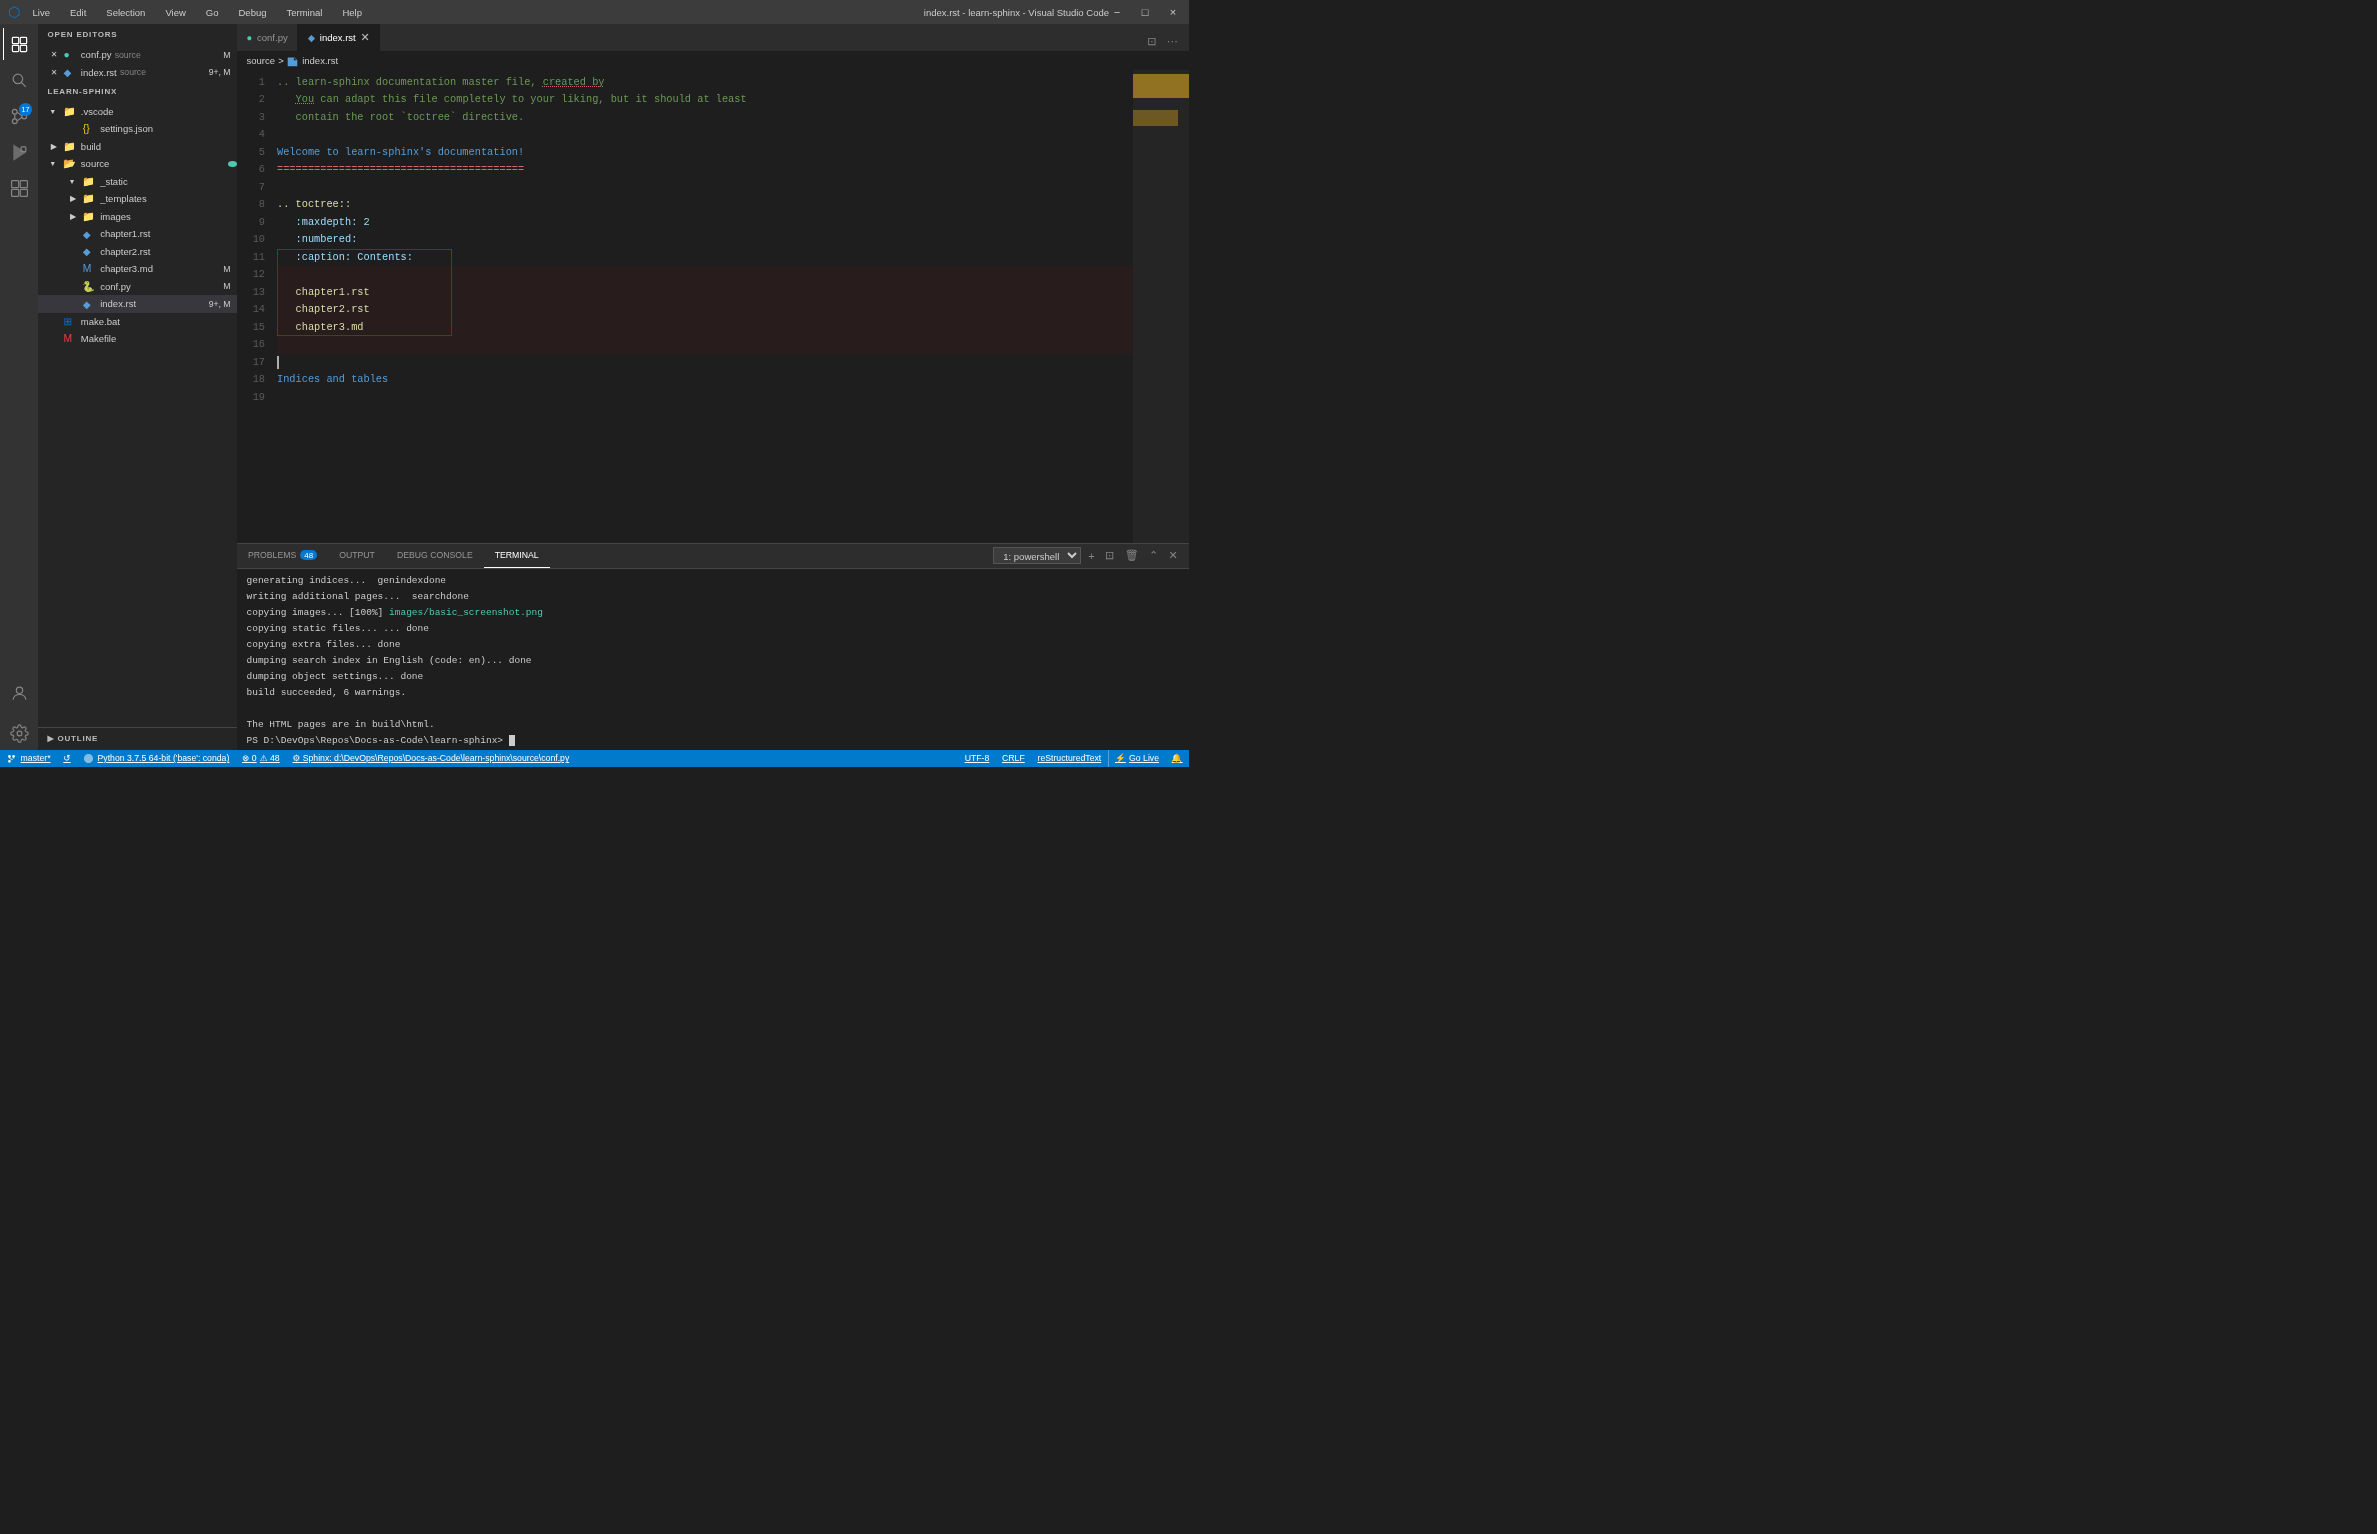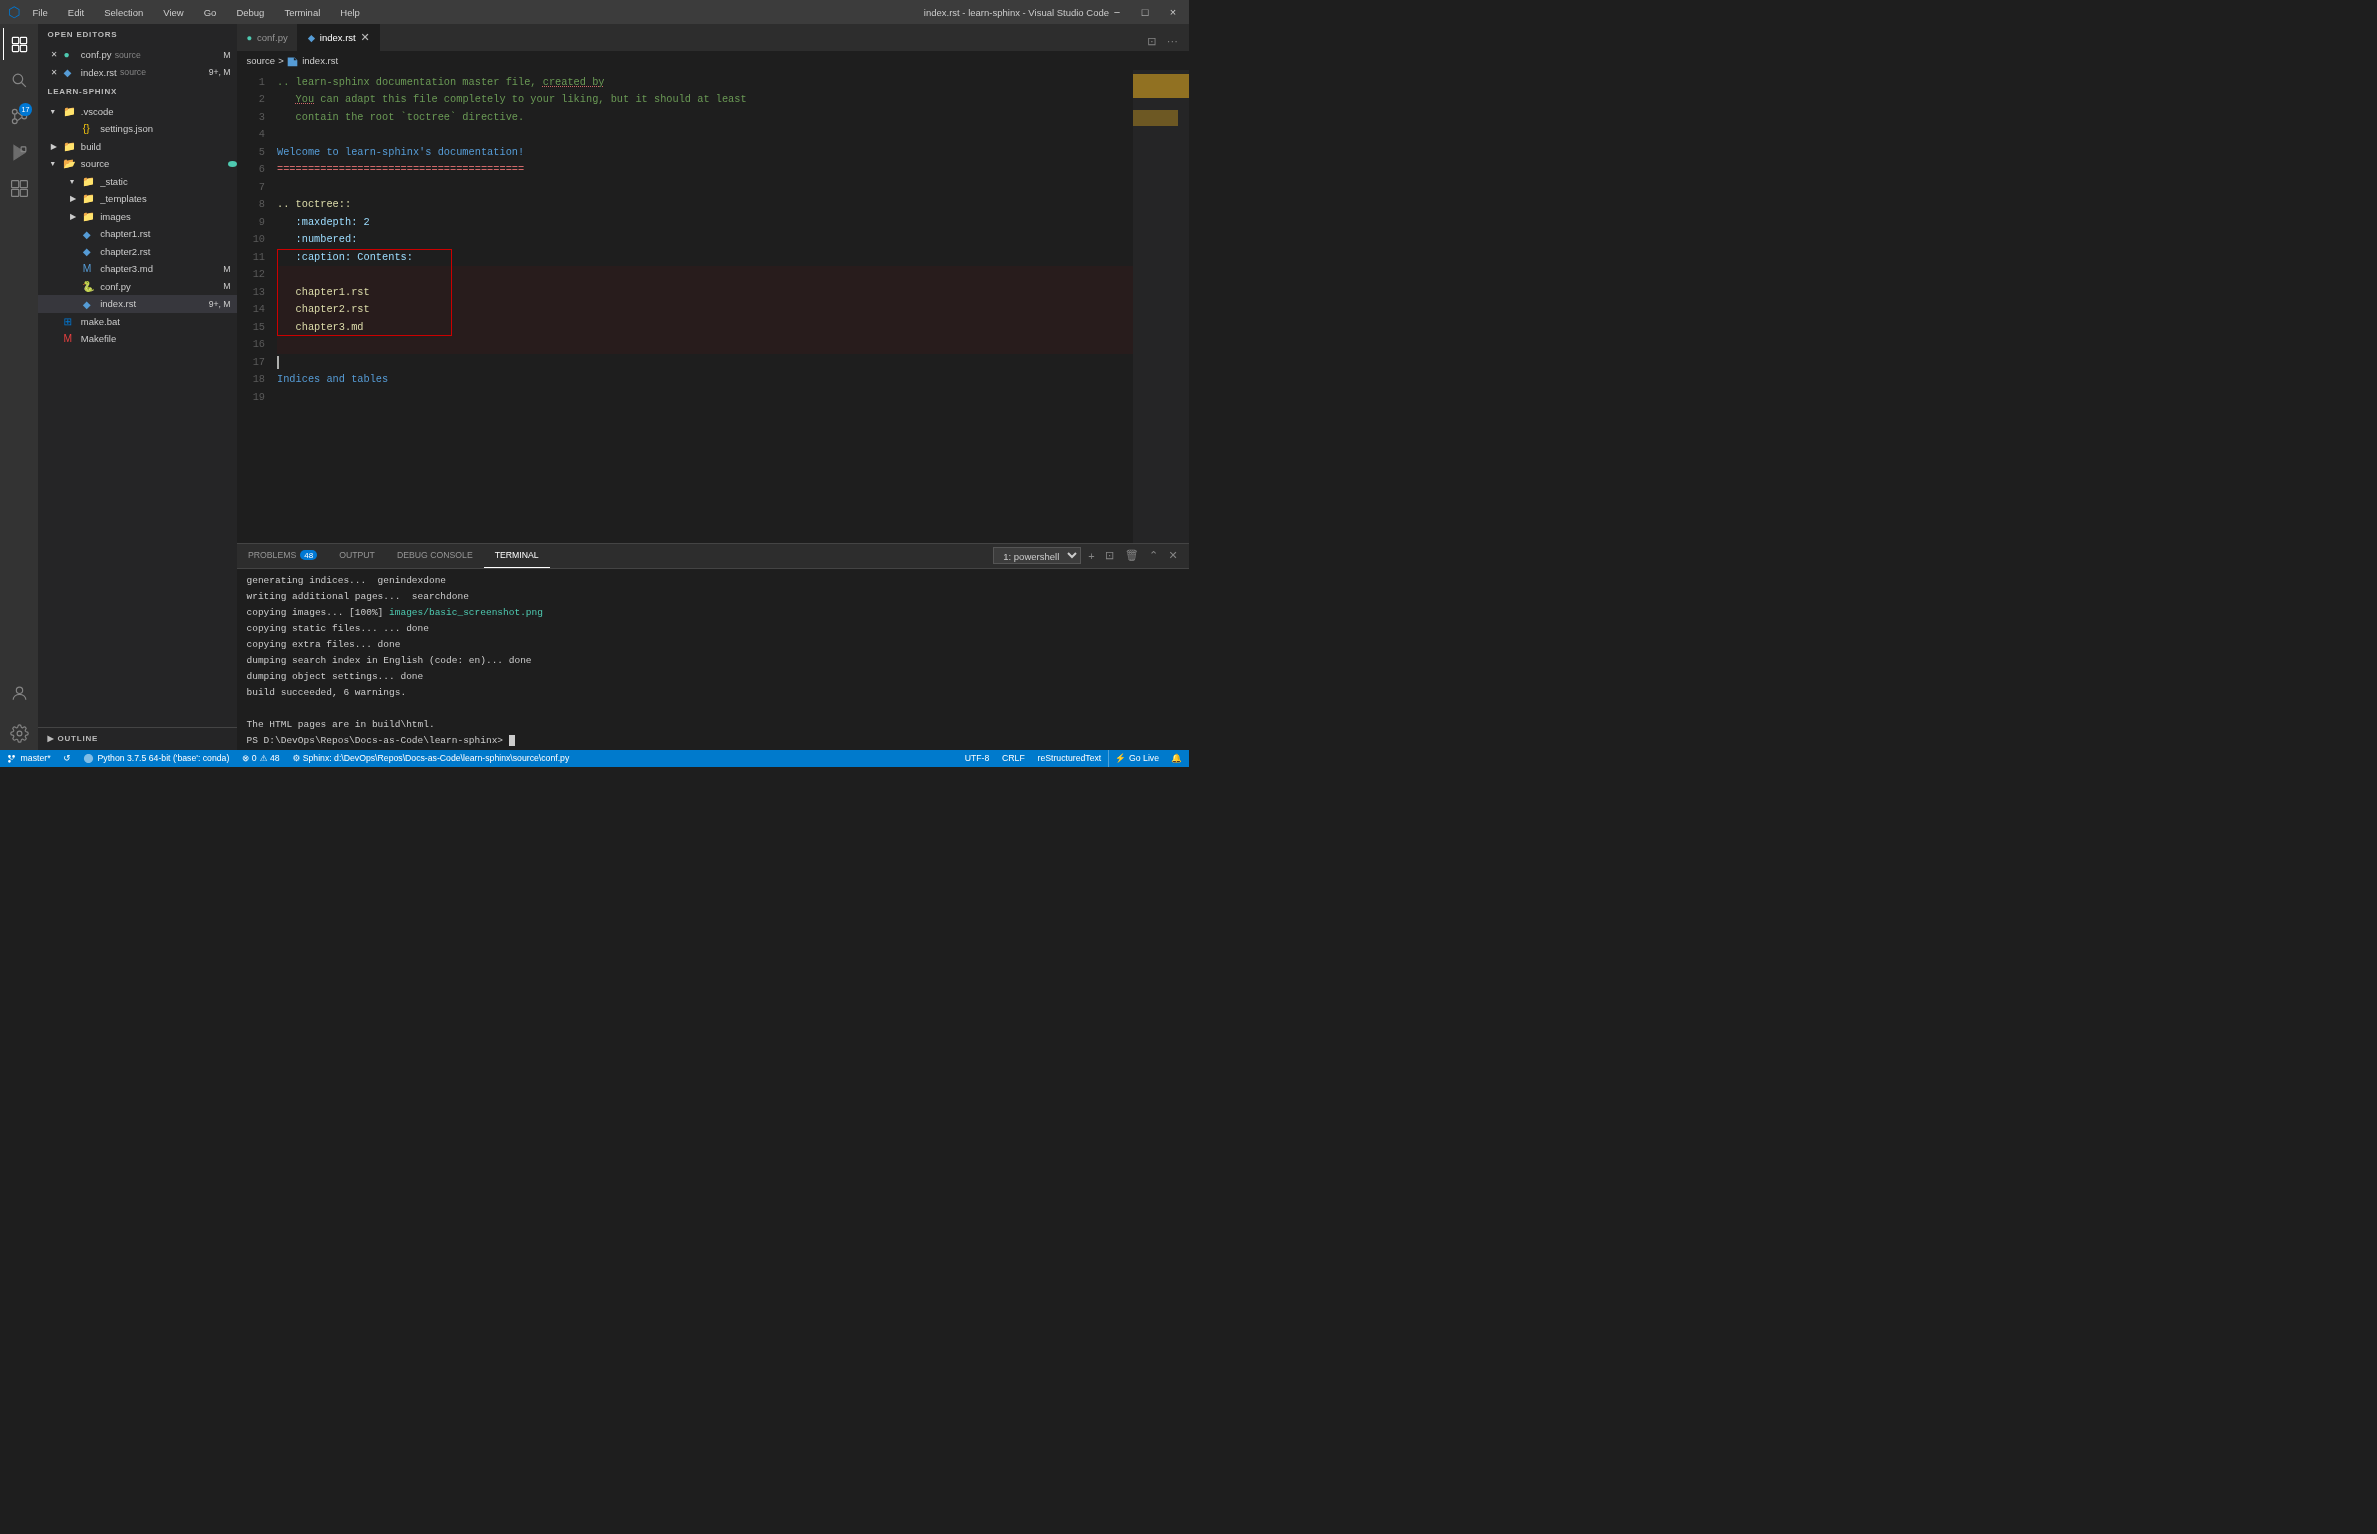--- a/index.html
+++ b/index.html
@@ -259,20 +259,21 @@
     .status-bar-left { display: flex; align-items: center; }
     .status-bar-right { margin-left: auto; display: flex; align-items: center; }
     .status-item {
       padding: 0 6.4px;
       height: 17.5px;
       display: flex;
       align-items: center;
       cursor: pointer;
       gap: 3.2px;
       white-space: nowrap;
+      text-decoration: underline;
     }
     
     
     ::-webkit-scrollbar { width: 6.4px; height: 6.4px; }
     ::-webkit-scrollbar-track { background: #1e1e1e; }
     ::-webkit-scrollbar-thumb { background: #424242; }
     
     .terminal-dropdown {
       background: #3c3c3c;
       border: 0.8px solid #555;
@@ -290,21 +291,21 @@
     .icon-folder { color: #e8a958; }
     .icon-folder-open { color: #e8a958; }
   </style>
 </head>
 <body>
 
 <div class="title-bar">
   <div class="title-bar-left">
     <span class="vscode-logo">⬡</span>
     <div class="title-bar-menus">
-      <span>File</span>
+      <span>Live</span>
       <span>Edit</span>
       <span>Selection</span>
       <span>View</span>
       <span>Go</span>
       <span>Debug</span>
       <span>Terminal</span>
       <span>Help</span>
     </div>
   </div>
   <div class="title-bar-center">index.rst - learn-sphinx - Visual Studio Code</div>

